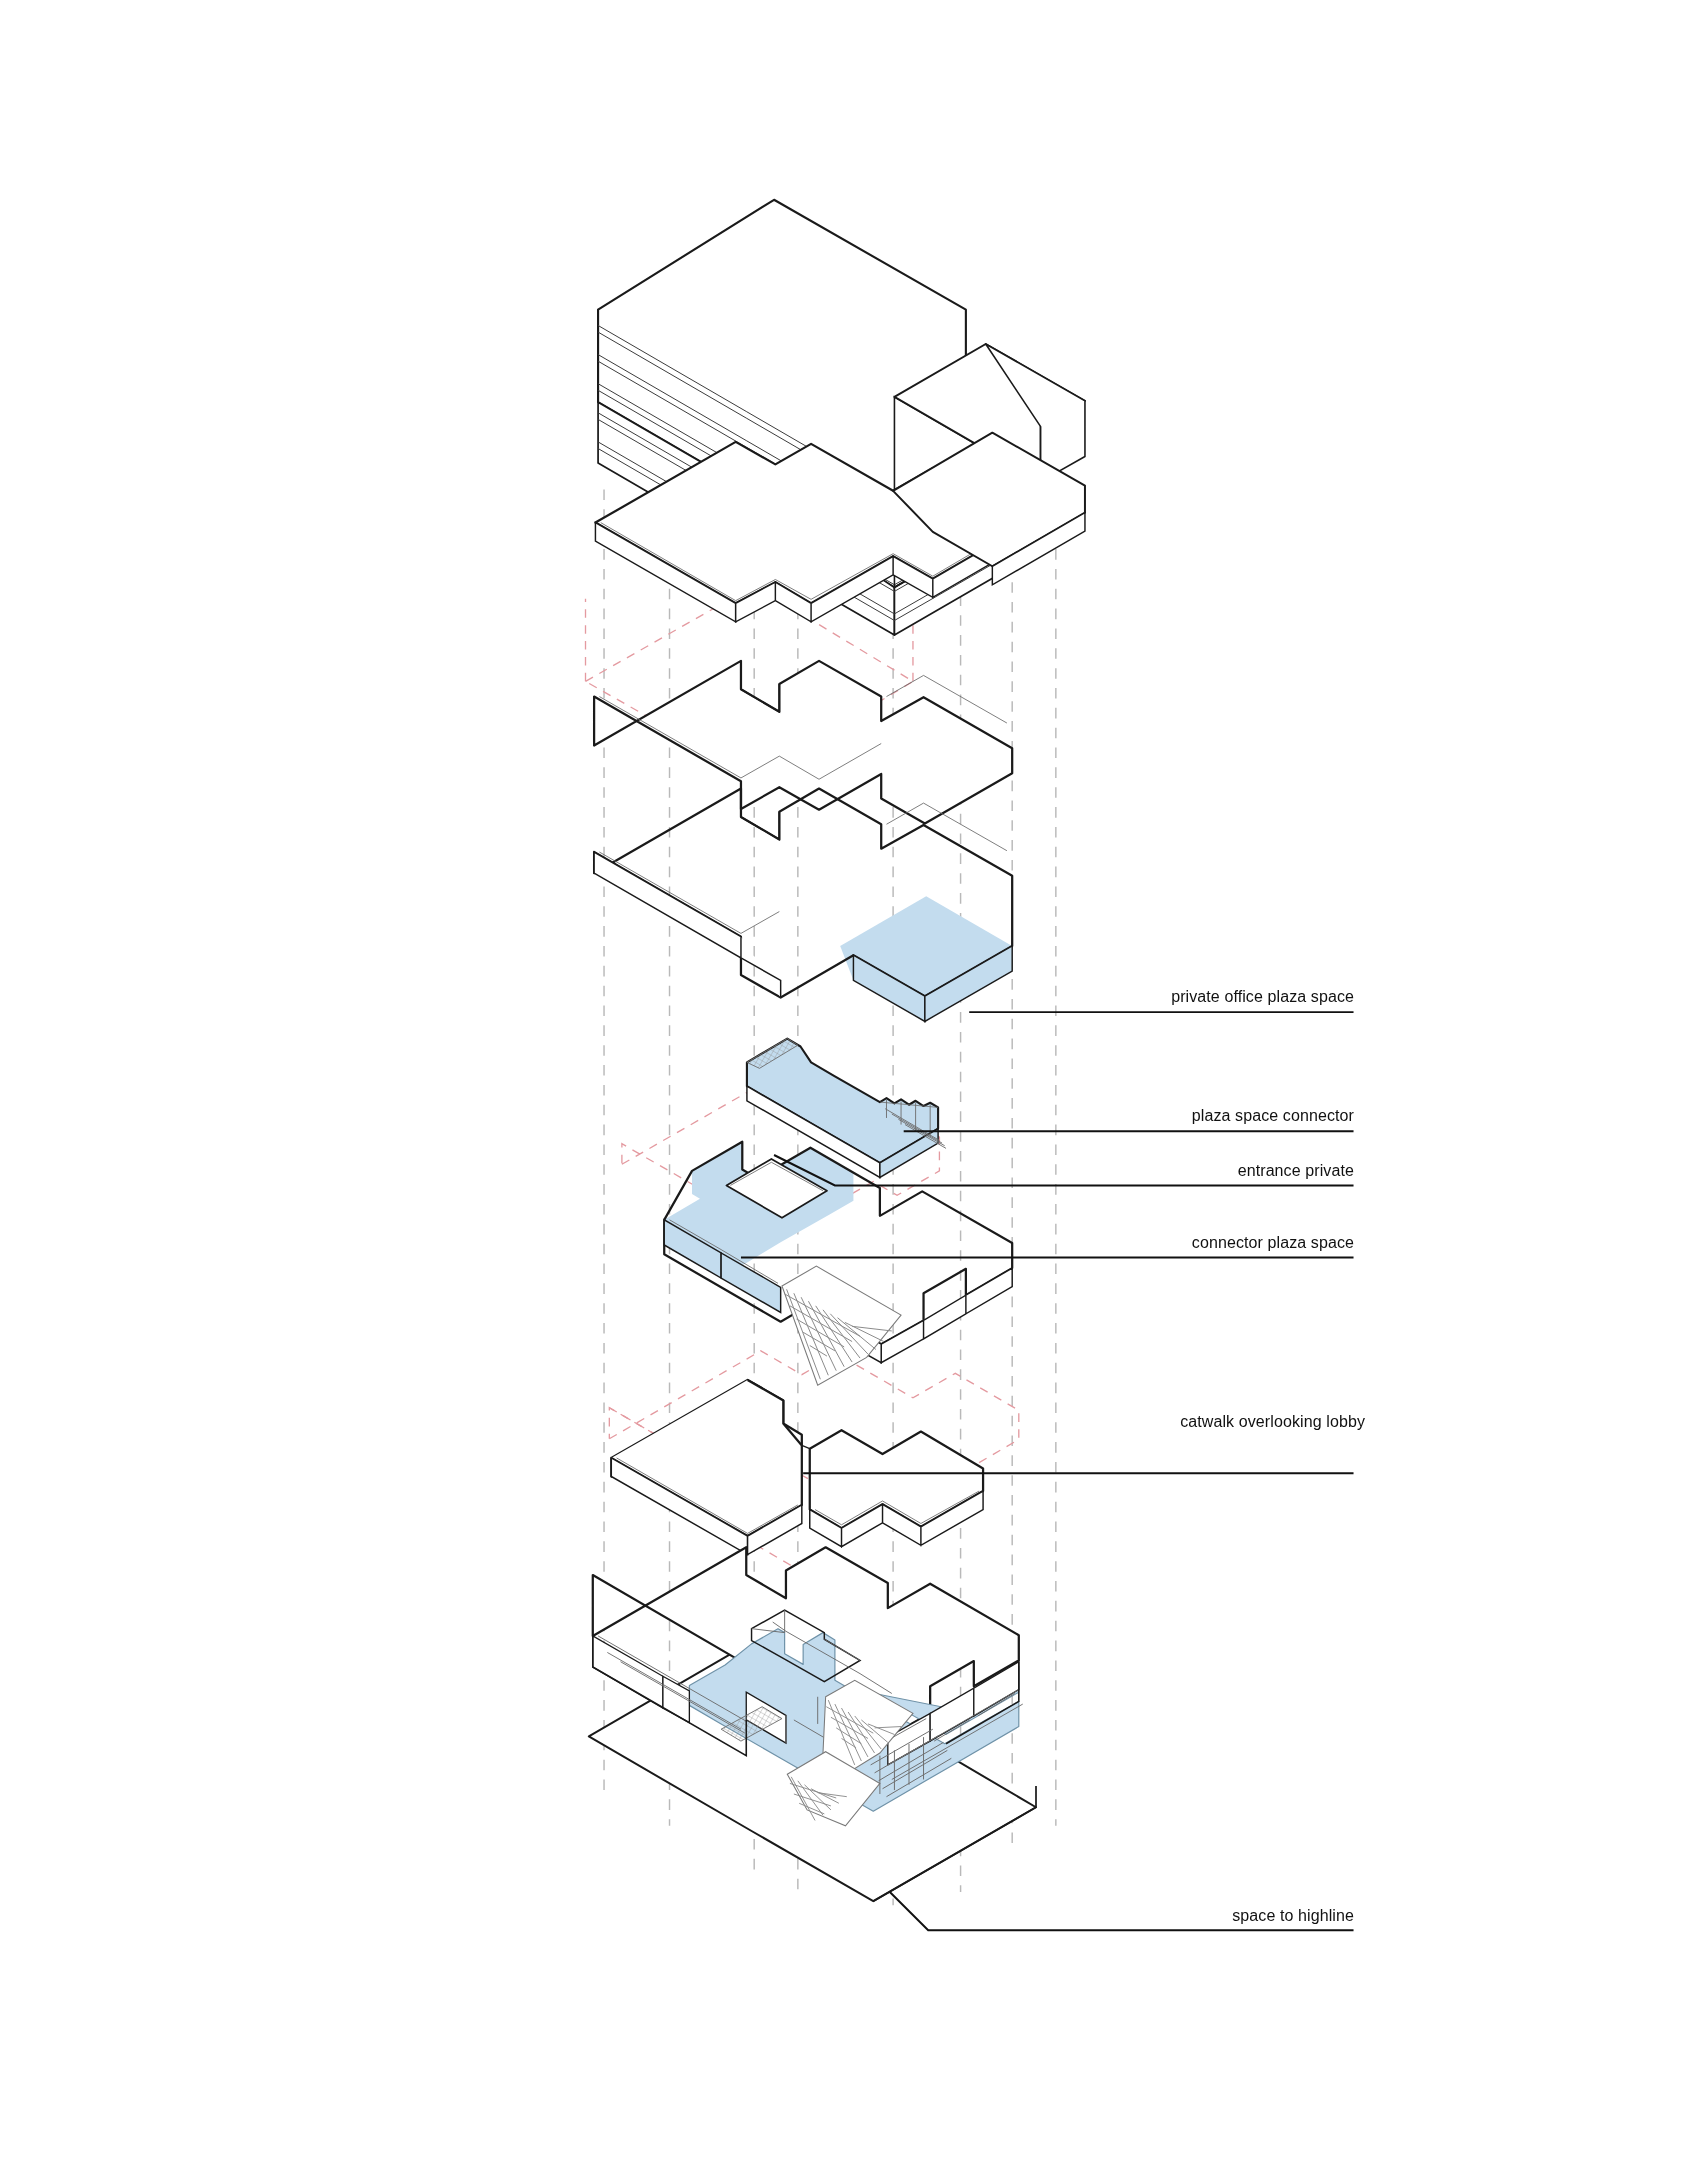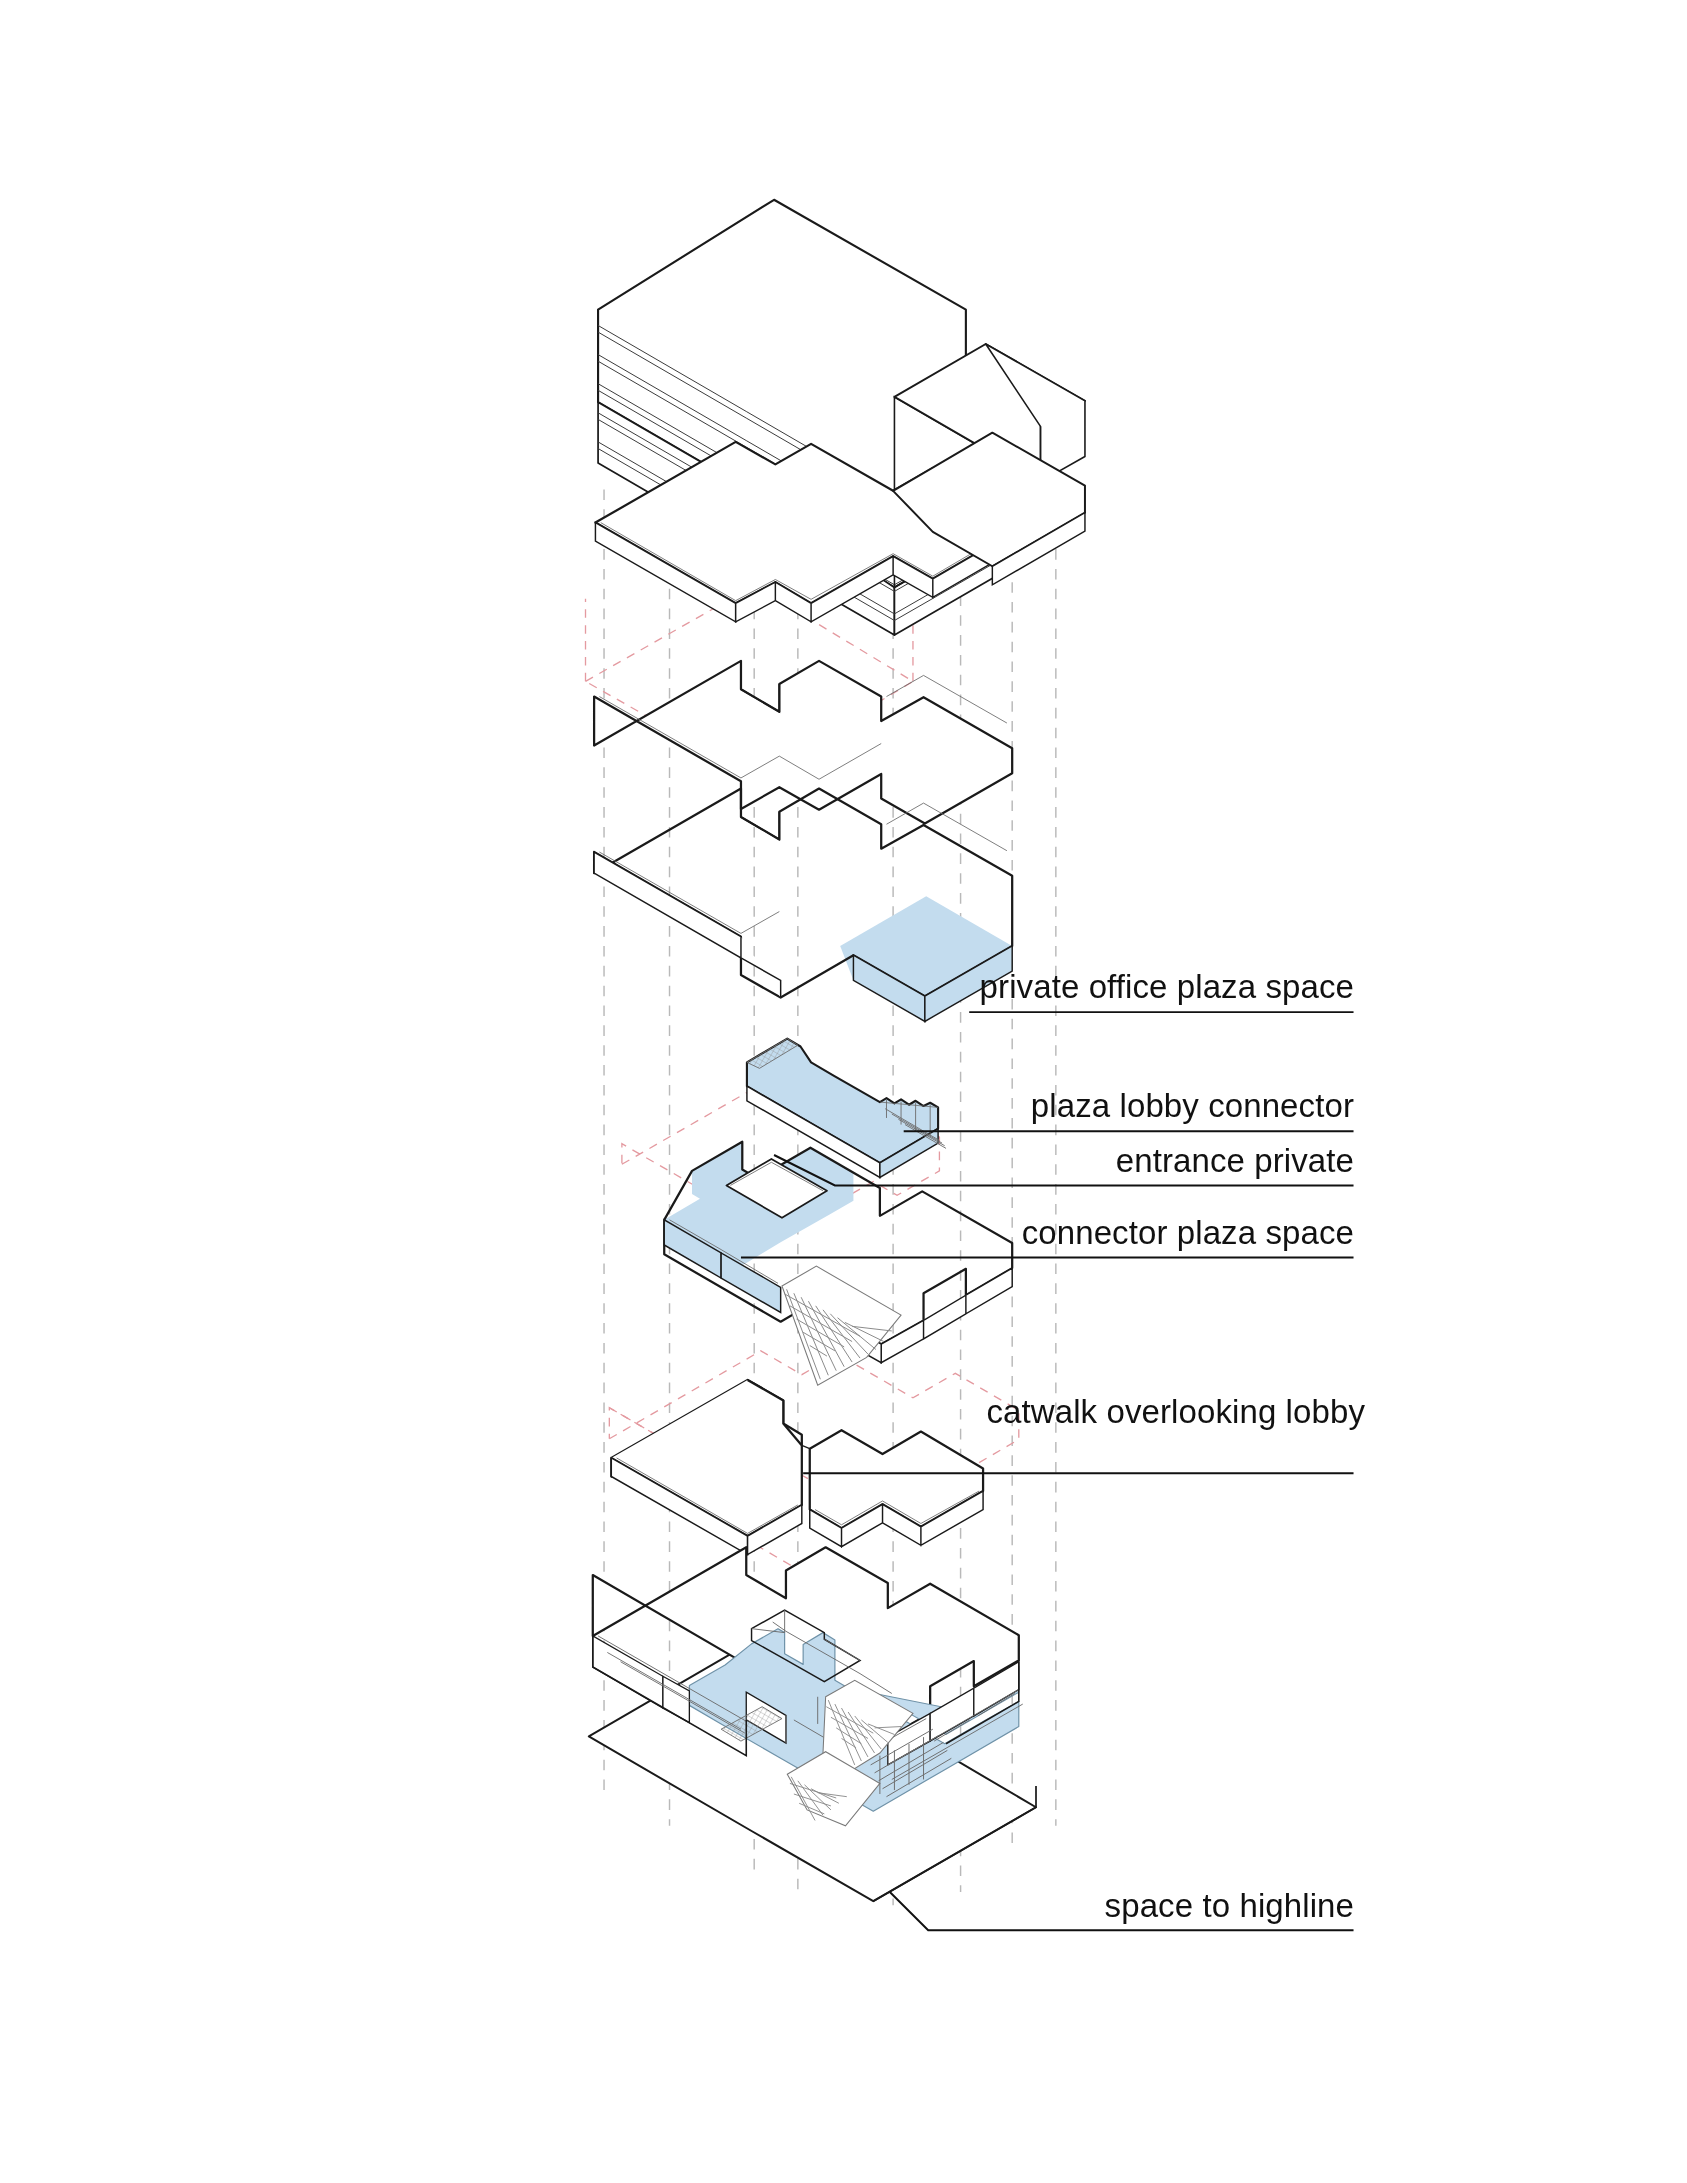--- a/index.html
+++ b/index.html
@@ -2,21 +2,21 @@
 <html style="font-size:10.6px"><head>
 <meta charset="utf-8">
 <style>
   html,body{margin:0;padding:0;background:#ffffff;}
   body{width:1687px;height:2183px;font-family:"Liberation Sans",sans-serif;overflow:hidden;}
   #sheet{position:relative;width:1687px;height:2183px;background:#ffffff;}
   svg#diagram{position:absolute;inset:0;width:1687px;height:2183px;display:block;}
   .lbl{
     position:absolute;
     font-family:"Liberation Sans",sans-serif;
-    font-size:33px;
+    font-size:16px;
     letter-spacing:0.1px;
     color:#111111;
     white-space:nowrap;
     text-align:right;
     transform:translate(-100%,-100%);
   }
 </style>
 </head>
 <body>
 
@@ -363,21 +363,21 @@
       </g>
 
       <g>
         <polyline points="2046,2918 1403,2918 1345,2860"></polyline>
       </g>
     </g>
   </svg>
 
   <div class="lbl" style="left:1354px; top:1006px;">private office plaza space</div>
 
-  <div class="lbl" style="left:1354px; top:1125px;">plaza lobby connector</div>
+  <div class="lbl" style="left:1354px; top:1125px;">plaza space connector</div>
 
   <div class="lbl" style="left:1354px; top:1180px;">entrance private</div>
 
   <div class="lbl" style="left:1354px; top:1252px;">connector plaza space</div>
 
   <div class="lbl" style="left:1354px; top:1431px;margin-left:11px;">catwalk overlooking lobby</div>
 
   <div class="lbl" style="left:1354px; top:1925px;">space to highline</div>
 
 </div>

